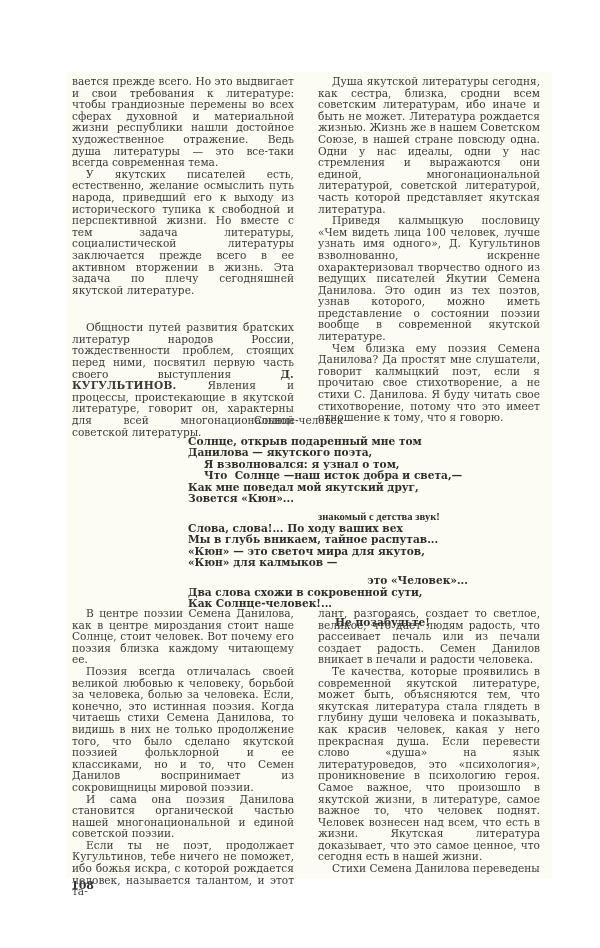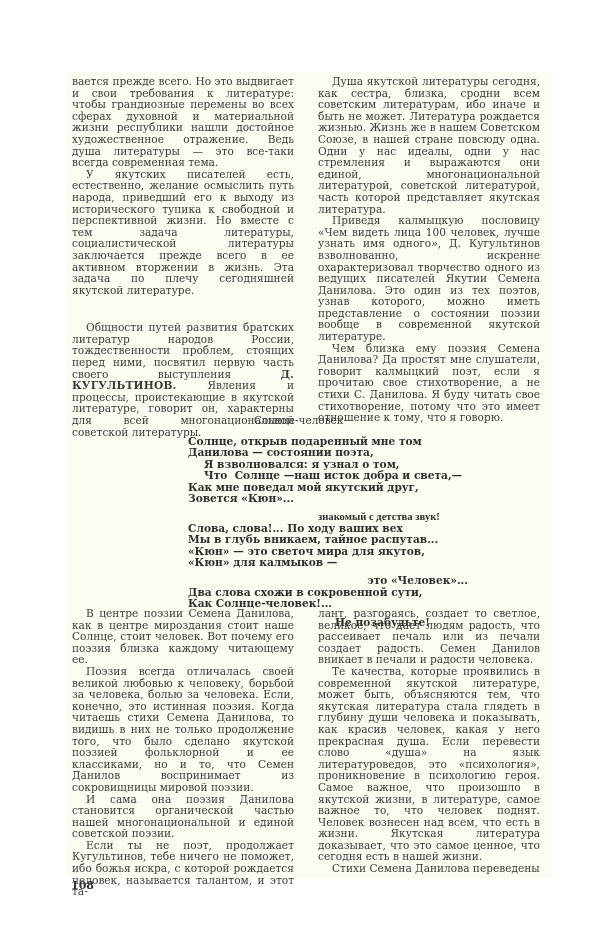--- a/index.html
+++ b/index.html
@@ -72,21 +72,21 @@
 
 <div class="col" style="left:318px; top:76px;">
   <p>Душа якутской литературы сегодня, как сестра, близка, сродни всем советским литературам, ибо иначе и быть не может. Литература рождается жизнью. Жизнь же в нашем Советском Союзе, в нашей стране повсюду одна. Одни у нас идеалы, одни у нас стремления и выражаются они единой, многонациональной литературой, советской литературой, часть которой представляет якутская литература.</p>
   <p>Приведя калмыцкую пословицу «Чем видеть лица 100 человек, лучше узнать имя одного», Д. Кугультинов взволнованно, искренне охарактеризовал творчество одного из ведущих писателей Якутии Семена Данилова. Это один из тех поэтов, узнав которого, можно иметь представление о состоянии поэзии вообще в современной якутской литературе.</p>
   <p>Чем близка ему поэзия Семена Данилова? Да простят мне слушатели, говорит калмыцкий поэт, если я прочитаю свое стихотворение, а не стихи С. Данилова. Я буду читать свое стихотворение, потому что это имеет отношение к тому, что я говорю.</p>
 </div>
 
 <div class="poem-title">Солнце-человек</div>
 <div class="poem">
   <span class="line">Солнце, открыв подаренный мне том</span>
-  <span class="line">Данилова — состоянии поэта,</span>
+  <span class="line">Данилова — якутского поэта,</span>
   <span class="line indent1">Я взволновался: я узнал о том,</span>
   <span class="line indent1">Что  Солнце —наш исток добра и света,—</span>
   <span class="line">Как мне поведал мой якутский друг,</span>
   <span class="line">Зовется «Кюн»...</span>
   <div class="stanza-gap"></div>
   <span class="line right1">знакомый с детства звук!</span>
   <span class="line">Слова, слова!... По ходу ваших вех</span>
   <span class="line">Мы в глубь вникаем, тайное распутав...</span>
   <span class="line">«Кюн» — это светоч мира для якутов,</span>
   <span class="line">«Кюн» для калмыков —</span>

